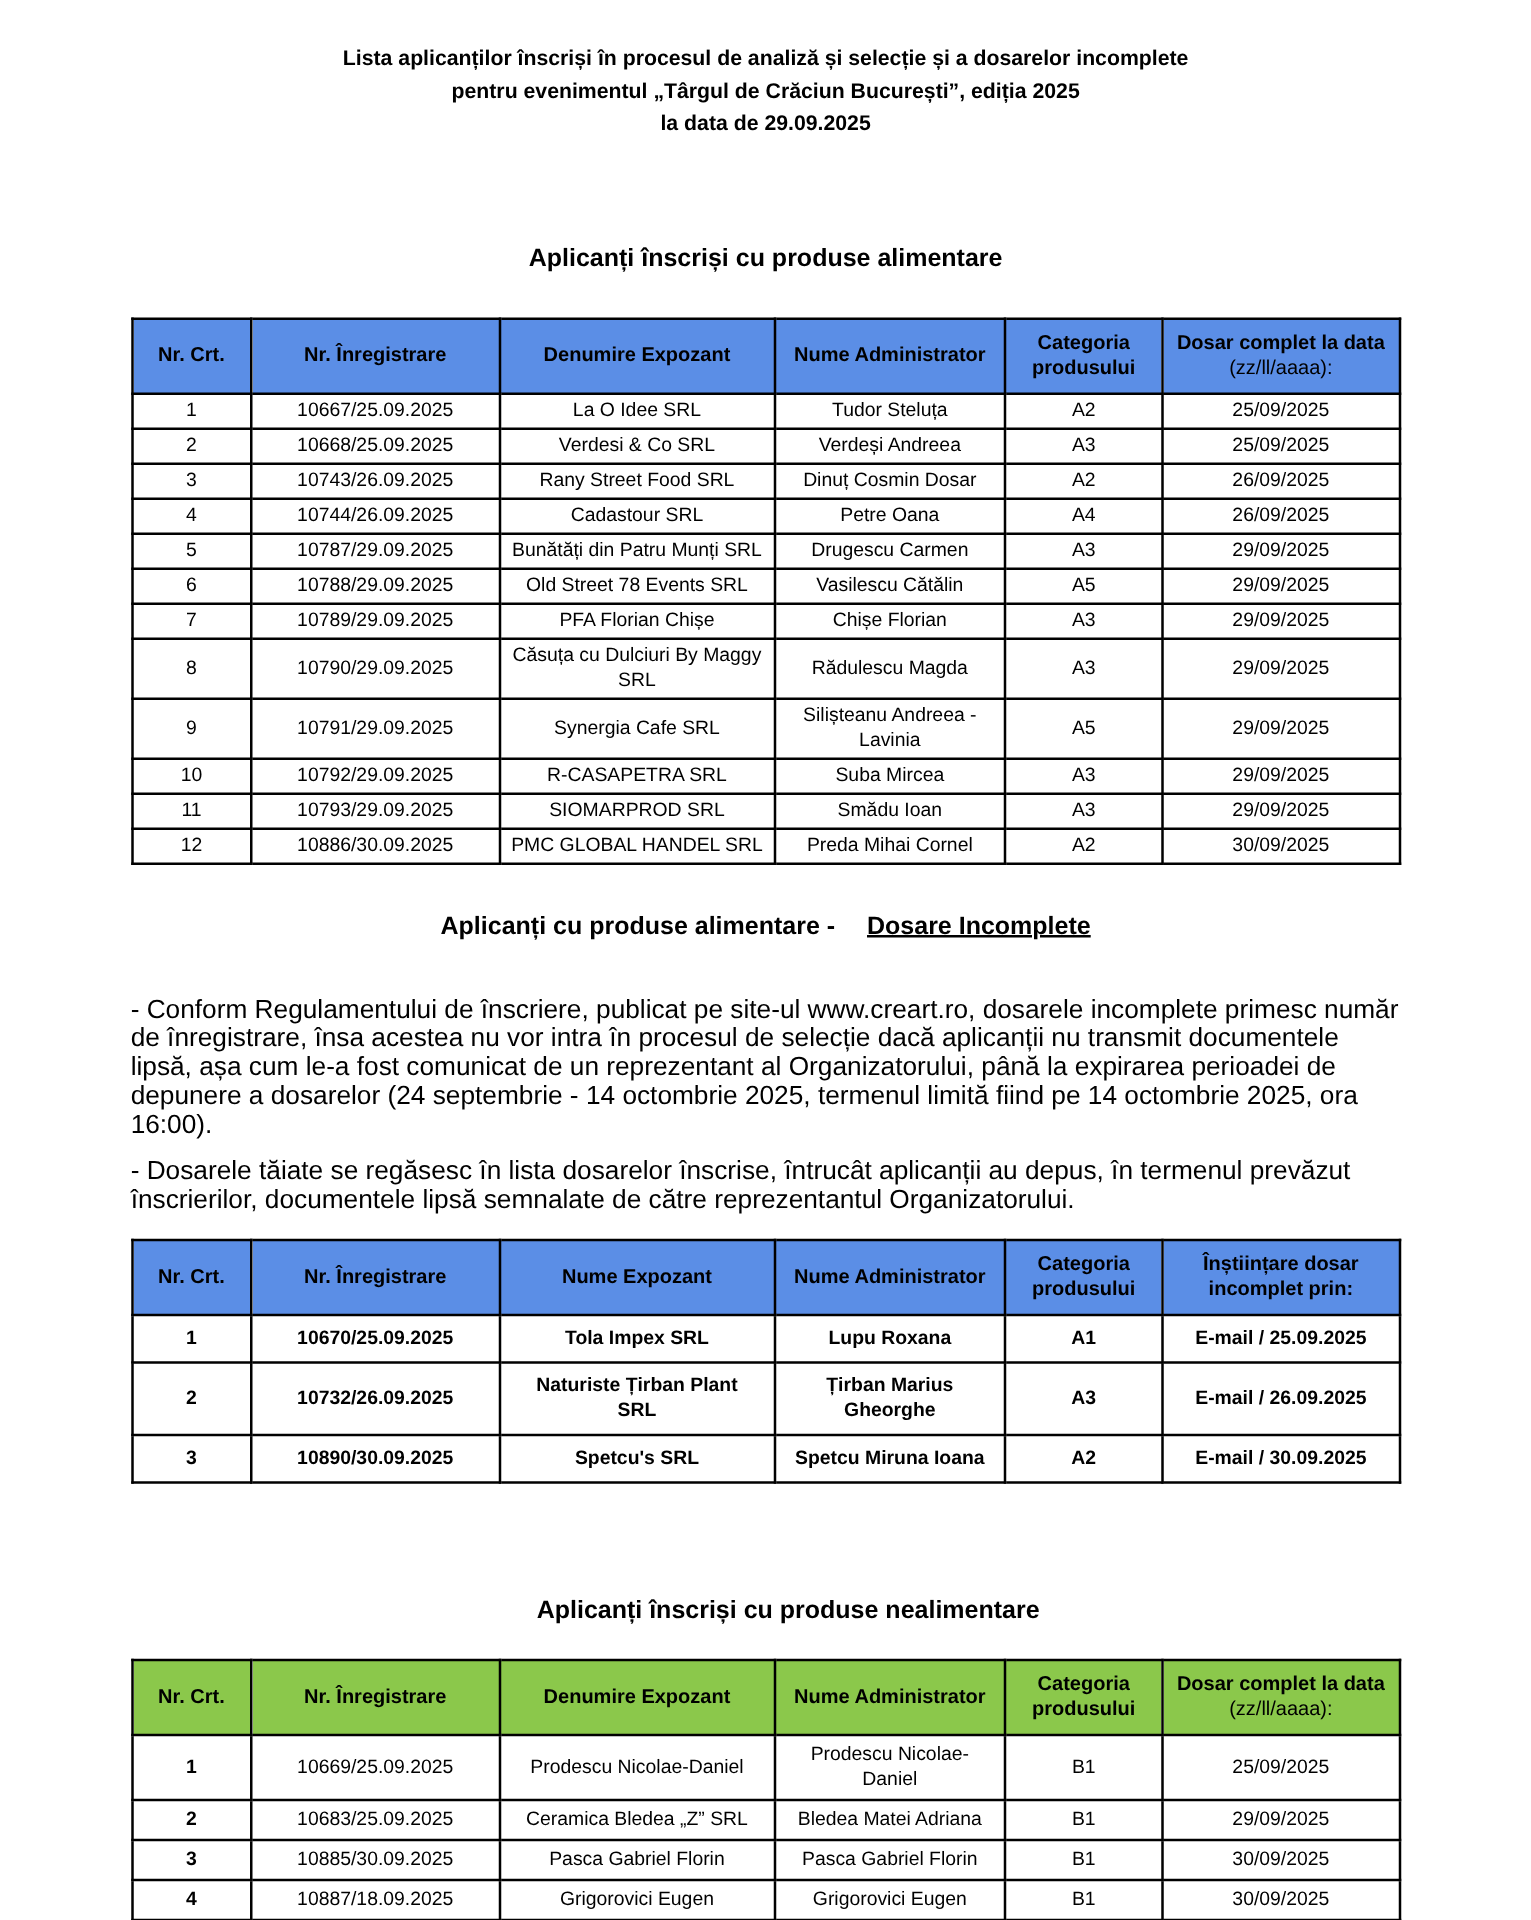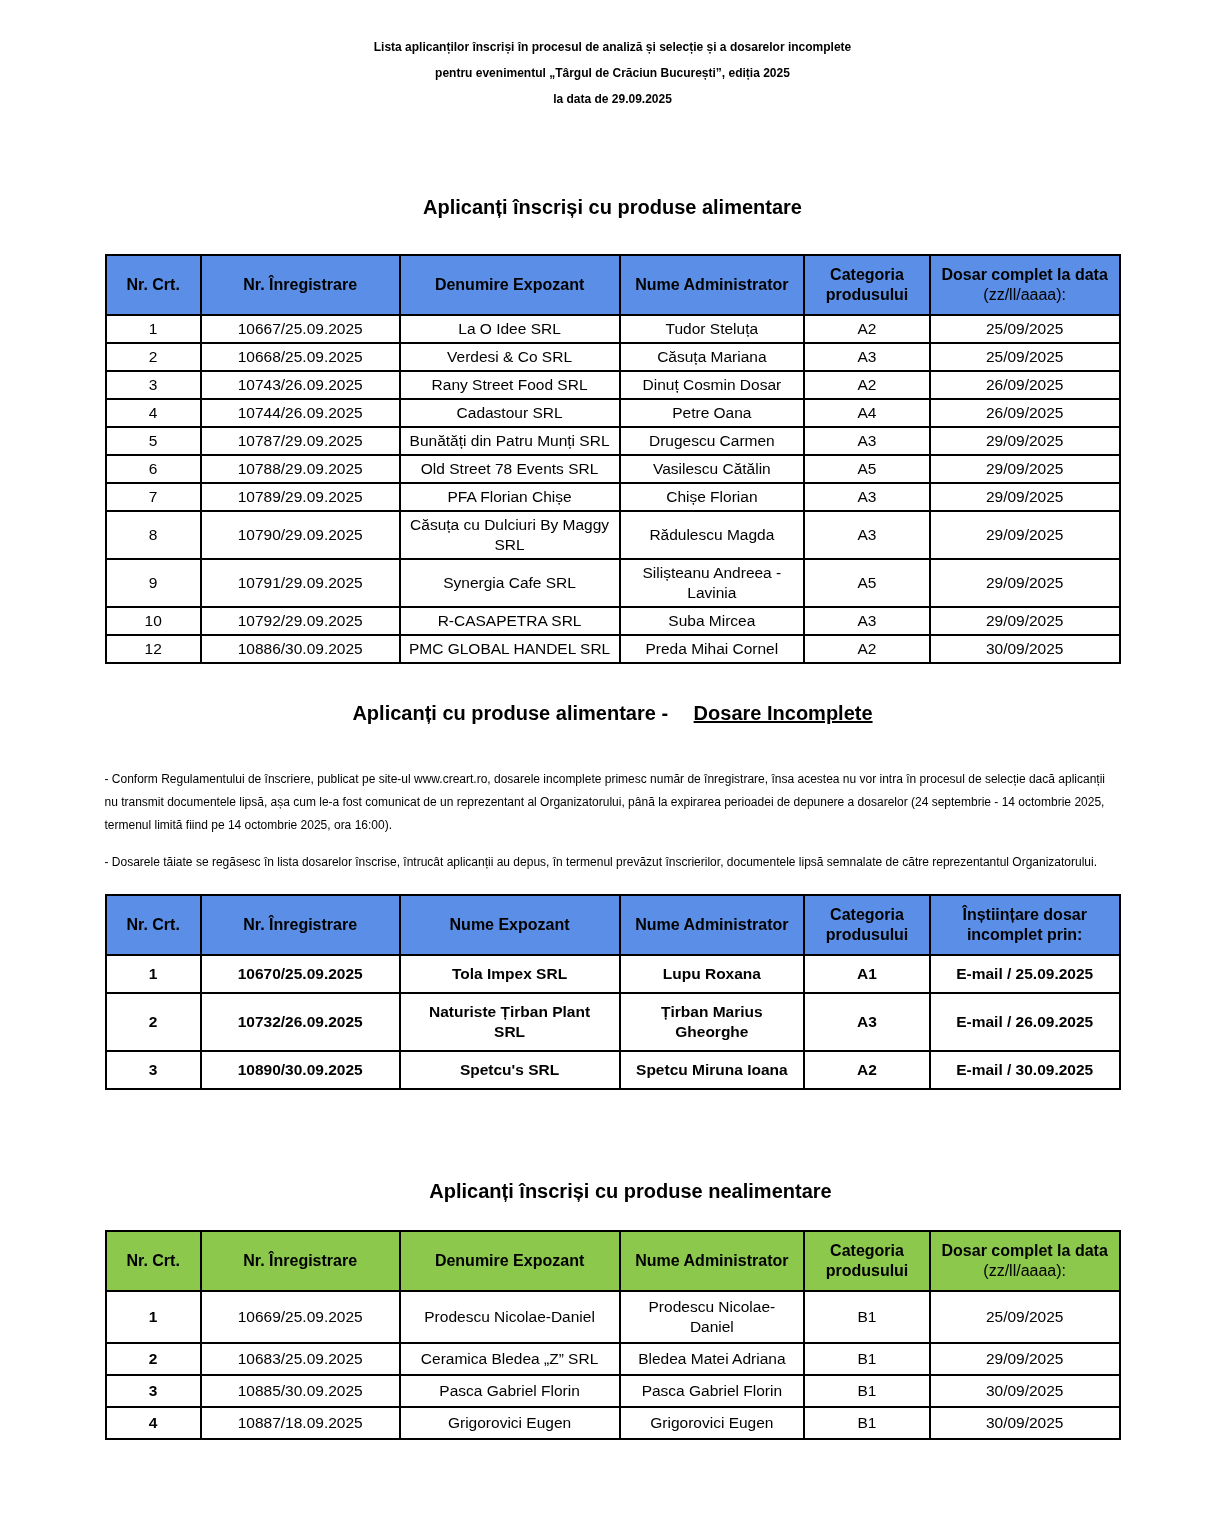--- a/index.html
+++ b/index.html
@@ -10,41 +10,41 @@
     background: #ffffff;
     color: #000000;
     font-family: "Liberation Sans", sans-serif;
     overflow: hidden;
   }
   .page { padding: 34px 0 0 0; }
 
   .doc-title {
     text-align: center;
     font-weight: bold;
-    font-size: 12px;
+    font-size: 17px;
     line-height: 26px;
   }
 
   .section-heading {
     text-align: center;
     font-weight: bold;
     font-size: 20px;
     line-height: 26px;
     margin: 4px;
   }
   .h-food          { margin-top: 82px; }
   .h-food-inc      { margin-top: 36px; }
   .h-nonfood       { margin-top: 88px; padding-left: 36px; }
   .h-nonfood-inc   { margin-top: 44px; }
   .underlined { text-decoration: underline; padding-left: 20px; }
 
   .notes {
     width: 1016px;
     margin: 42px auto 0 auto;
-    font-size: 12px;
+    font-size: 21px;
     line-height: 23px;
   }
   .notes p { margin: 0 0 14px 0; }
 
   table {
     width: 1016px;
     margin: 0 auto;
     border-collapse: collapse;
     table-layout: fixed;
   }
@@ -112,21 +112,21 @@
           <td>10667/25.09.2025</td>
           <td>La O Idee SRL</td>
           <td>Tudor Steluța</td>
           <td>A2</td>
           <td>25/09/2025</td>
         </tr>
         <tr>
           <td>2</td>
           <td>10668/25.09.2025</td>
           <td>Verdesi &amp; Co SRL</td>
-          <td>Căsuța Mariana</td>
+          <td>Verdeși Andreea</td>
           <td>A3</td>
           <td>25/09/2025</td>
         </tr>
         <tr>
           <td>3</td>
           <td>10743/26.09.2025</td>
           <td>Rany Street Food SRL</td>
           <td>Dinuț Cosmin Dosar</td>
           <td>A2</td>
           <td>26/09/2025</td>
@@ -177,20 +177,28 @@
           <td>Synergia Cafe SRL</td>
           <td>Silișteanu Andreea - Lavinia</td>
           <td>A5</td>
           <td>29/09/2025</td>
         </tr>
         <tr>
           <td>10</td>
           <td>10792/29.09.2025</td>
           <td>R-CASAPETRA SRL</td>
           <td>Suba Mircea</td>
+          <td>A3</td>
+          <td>29/09/2025</td>
+        </tr>
+        <tr>
+          <td>11</td>
+          <td>10793/29.09.2025</td>
+          <td>SIOMARPROD SRL</td>
+          <td>Smădu Ioan</td>
           <td>A3</td>
           <td>29/09/2025</td>
         </tr>
         <tr>
           <td>12</td>
           <td>10886/30.09.2025</td>
           <td>PMC GLOBAL HANDEL SRL</td>
           <td>Preda Mihai Cornel</td>
           <td>A2</td>
           <td>30/09/2025</td>

